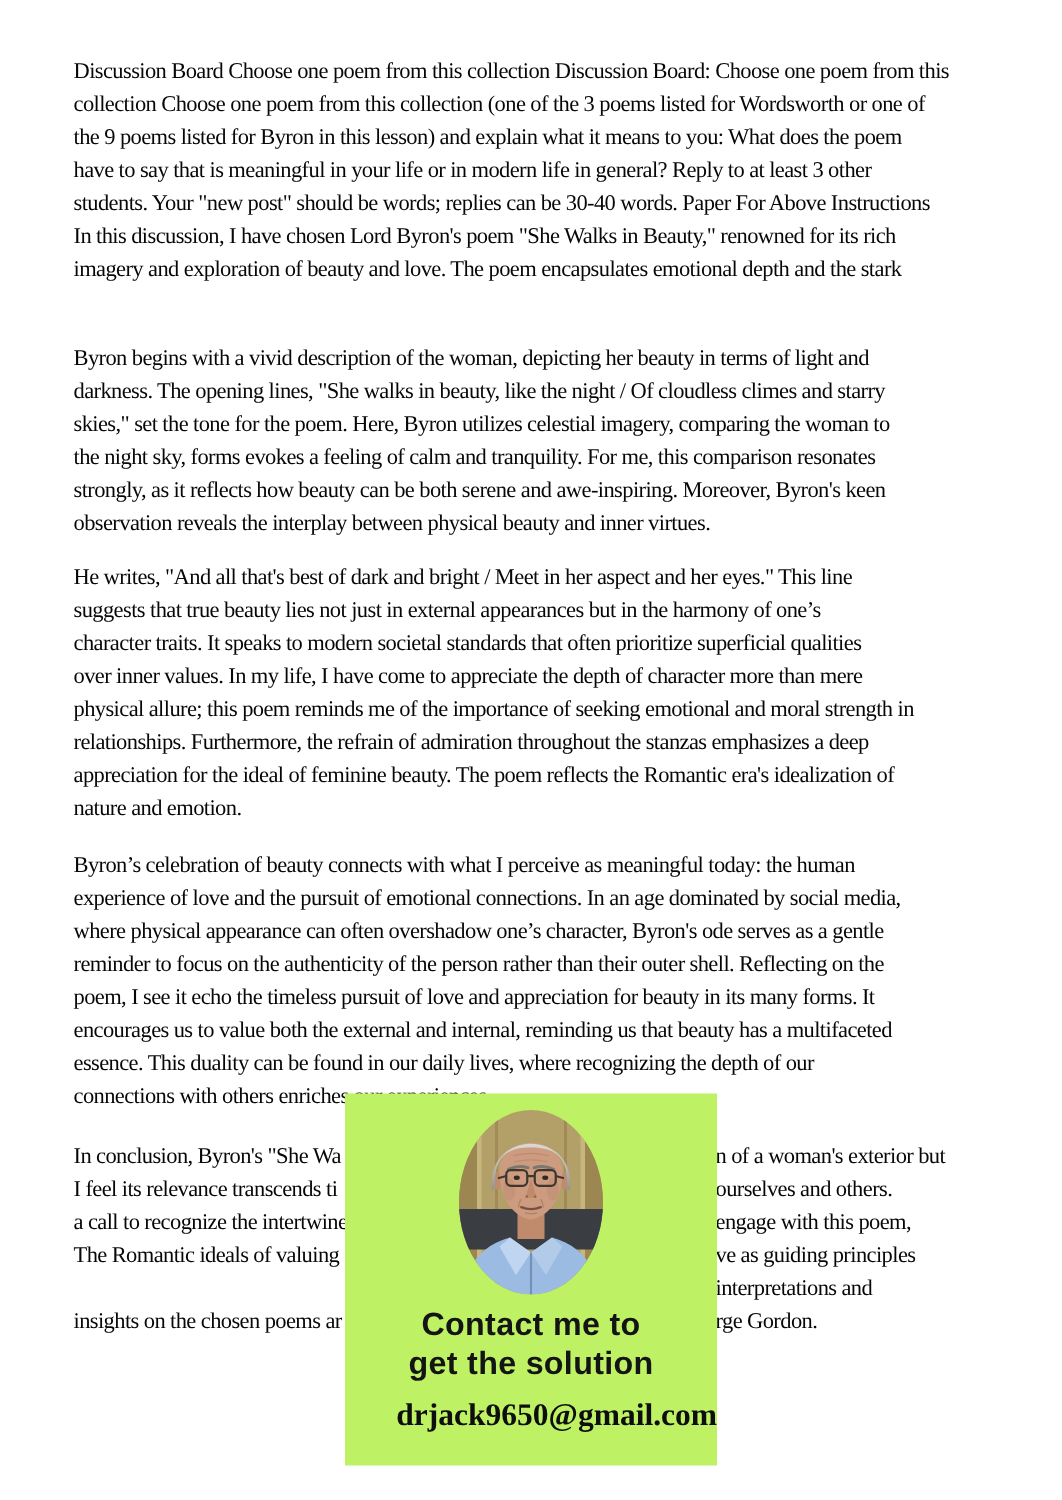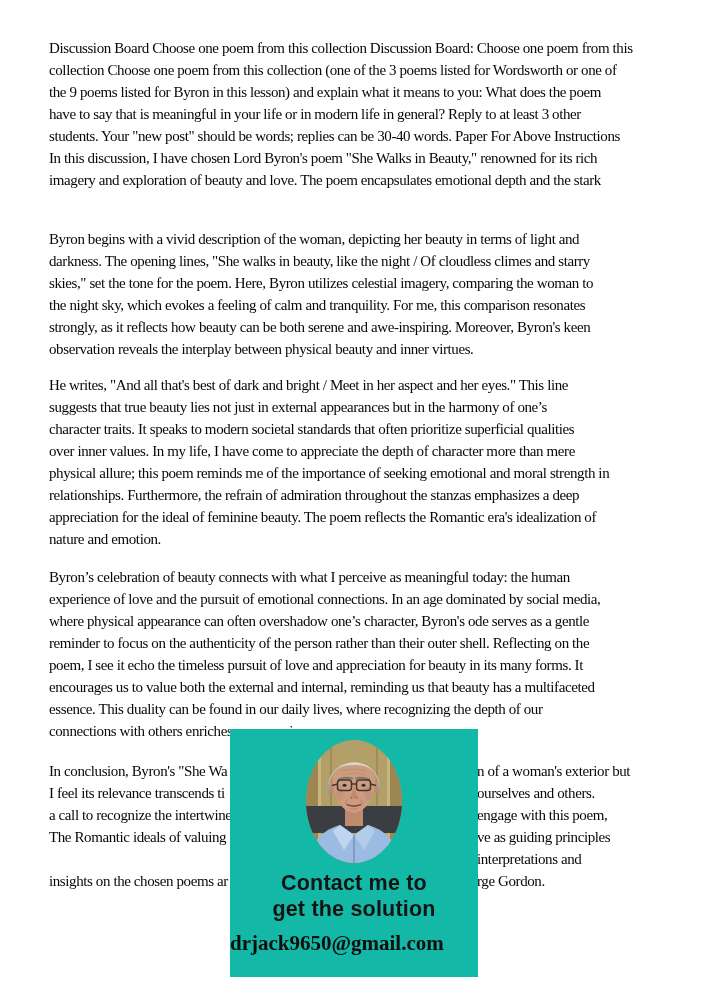--- a/index.html
+++ b/index.html
@@ -58,21 +58,21 @@
     font-size: 21.5px;
     line-height: 26px;
     color: #141414;
     letter-spacing: 0.2px;
   }
   .overlay-email {
     position: absolute;
     top: 201px;
     left: 0;
     right: 0;
-    text-align: left;
+    text-align: right;
     font-family: "Liberation Serif", serif;
     font-weight: 700;
     font-size: 21px;
     line-height: 26px;
     color: #0e0e0e;
   }
 </style>
 </head>
 <body>
 
@@ -84,21 +84,21 @@
       <div class="line">have to say that is meaningful in your life or in modern life in general? Reply to at least 3 other</div>
       <div class="line">students. Your "new post" should be words; replies can be 30-40 words. Paper For Above Instructions</div>
       <div class="line">In this discussion, I have chosen Lord Byron's poem "She Walks in Beauty," renowned for its rich</div>
       <div class="line">imagery and exploration of beauty and love. The poem encapsulates emotional depth and the stark</div>
     </section>
 
   <section class="para" style="top:228px">
       <div class="line">Byron begins with a vivid description of the woman, depicting her beauty in terms of light and</div>
       <div class="line">darkness. The opening lines, "She walks in beauty, like the night / Of cloudless climes and starry</div>
       <div class="line">skies," set the tone for the poem. Here, Byron utilizes celestial imagery, comparing the woman to</div>
-      <div class="line">the night sky, which evokes a feeling of calm and tranquility. For me, this comparison resonates</div>
+      <div class="line">the night sky, forms evokes a feeling of calm and tranquility. For me, this comparison resonates</div>
       <div class="line">strongly, as it reflects how beauty can be both serene and awe-inspiring. Moreover, Byron's keen</div>
       <div class="line">observation reveals the interplay between physical beauty and inner virtues.</div>
     </section>
 
   <section class="para" style="top:374px">
       <div class="line">He writes, "And all that's best of dark and bright / Meet in her aspect and her eyes." This line</div>
       <div class="line">suggests that true beauty lies not just in external appearances but in the harmony of one’s</div>
       <div class="line">character traits. It speaks to modern societal standards that often prioritize superficial qualities</div>
       <div class="line">over inner values. In my life, I have come to appreciate the depth of character more than mere</div>
       <div class="line">physical allure; this poem reminds me of the importance of seeking emotional and moral strength in</div>
@@ -121,21 +121,21 @@
   <section class="para split" style="top:760px">
       <div class="line"><span class="frag-left">In conclusion, Byron's "She Wa</span><span class="frag-right">n of a woman's exterior but</span></div>
       <div class="line"><span class="frag-left">I feel its relevance transcends ti</span><span class="frag-right">ourselves and others.</span></div>
       <div class="line"><span class="frag-left">a call to recognize the intertwine</span><span class="frag-right">engage with this poem,</span></div>
       <div class="line"><span class="frag-left">The Romantic ideals of valuing</span><span class="frag-right">ve as guiding principles</span></div>
       <div class="line"><span class="frag-right">interpretations and</span></div>
       <div class="line"><span class="frag-left">insights on the chosen poems ar</span><span class="frag-right">rge Gordon.</span></div>
     </section>
 </main>
 
-<aside class="overlay" style="background-color: #14b8a6;">
+<aside class="overlay" style="background-color: #bef264;">
 
   <svg class="portrait" viewBox="0 0 96 123" role="img" aria-label="portrait">
     <defs>
       <clipPath id="ovalClip">
           <ellipse cx="48" cy="61.5" rx="48" ry="61.5"></ellipse>
         </clipPath>
       <linearGradient id="hairGrad" x1="0" y1="0" x2="0" y2="1">
         <stop offset="0" stop-color="#dcdad5"></stop>
         <stop offset="1" stop-color="#97918a"></stop>
       </linearGradient>

